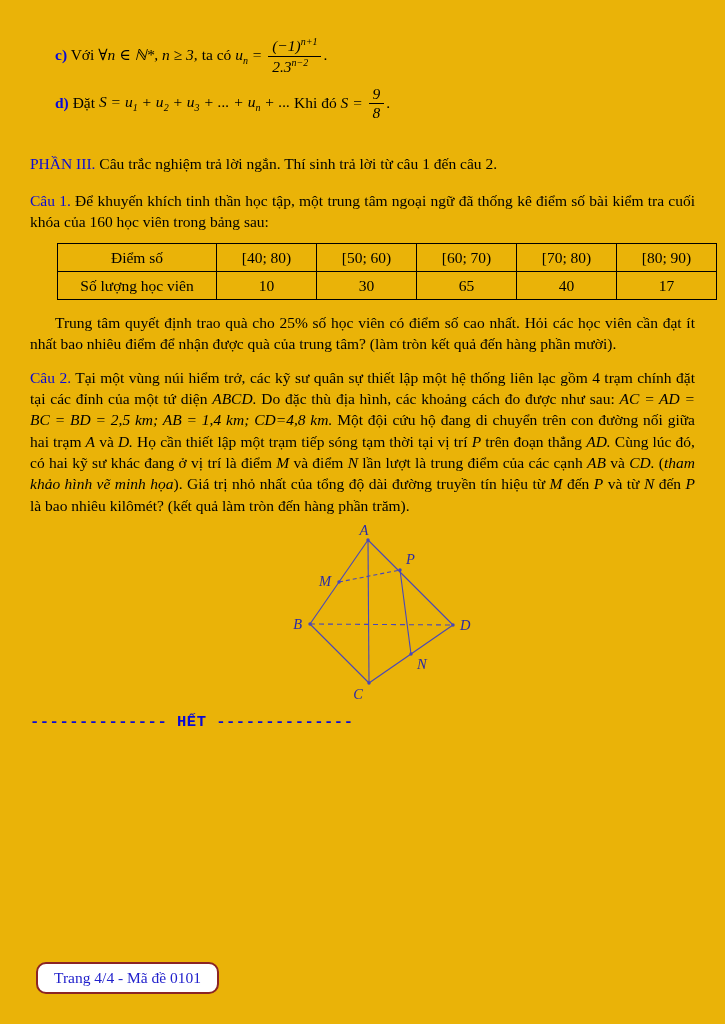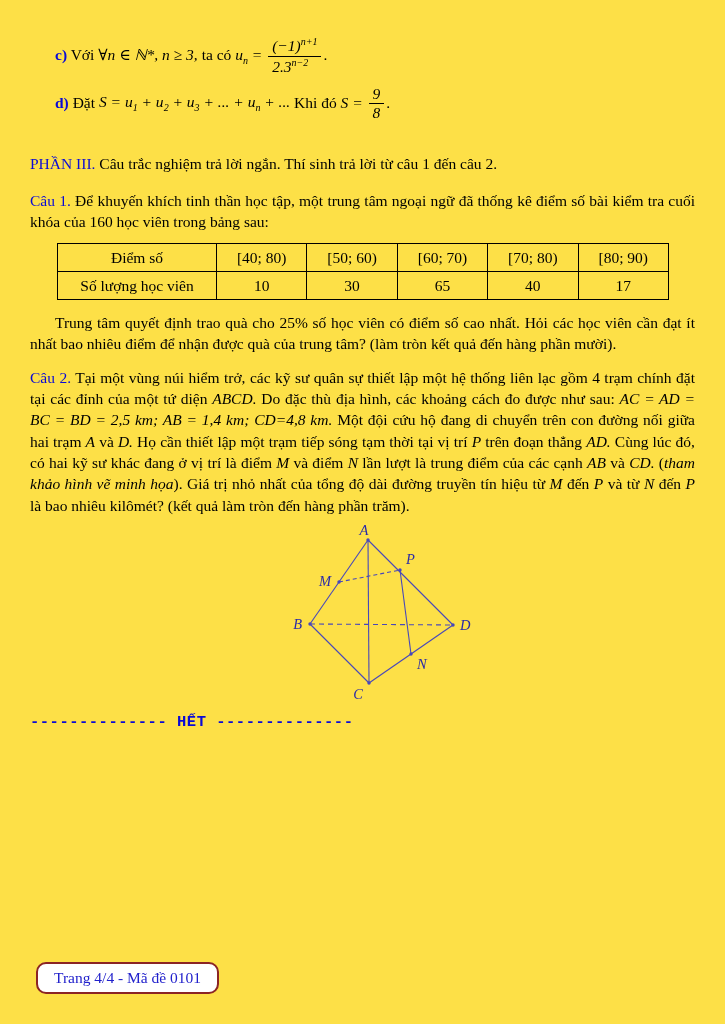--- a/index.html
+++ b/index.html
@@ -1,17 +1,17 @@
 <!DOCTYPE html>
 <html><head>
 <meta charset="utf-8">
 <style>
   html,body{margin:0;padding:0;background:#ffffff;}
   .page{
-    position:relative;width:725px;height:1024px;margin:0 auto;background:#fde047;
+    position:relative;width:725px;height:1024px;margin:0 auto;background:#eab308;
     font-family:"Liberation Serif","DejaVu Serif",serif;
     font-size:15.5px;line-height:1.38;color:#000;overflow:hidden;
   }
   .content{padding:36px 30px 0 30px;}
   .bold{font-weight:normal;}
   .italic{font-style:italic;}
   .math{font-style:italic;}
   .stmt{margin:0 0 8px 25px;}
   .stmt .lbl{font-weight:bold;color:#0a0ad6;}
   sub{font-size:10px;font-style:italic;}
@@ -19,21 +19,21 @@
   .frac{
     display:inline-flex;flex-direction:column;align-items:flex-start;
     vertical-align:middle;line-height:1.2;padding:0 2px;font-style:italic;
   }
   .frac .num{border-bottom:1px solid #000;padding:0 4px;}
   .frac .den{padding:0 4px;}
   .heading{margin-top:30px;}
   .para{margin-top:16px;text-align:justify;}
   .para.tight{margin-top:12px;}
   .indent-first{text-indent:25px;}
-  table.score{border-collapse:collapse;margin:10px 0 0 27px;width:612px;}
+  table.score{border-collapse:collapse;margin:10px 0 0 27px;width:660px;}
   table.score td{
     border:1px solid #000;text-align:center;padding:2px 4px;height:23px;
     font-size:15.5px;
   }
   table.score td.c0{width:150px;}
   .figure-wrap{margin:6px 0 0 250px;width:210px;}
   .het{
     text-align:left;font-weight:bold;color:#0a0ad6;margin-top:2px;
     letter-spacing:0.5px;
     font-family:Liberation Mono, monospace;

